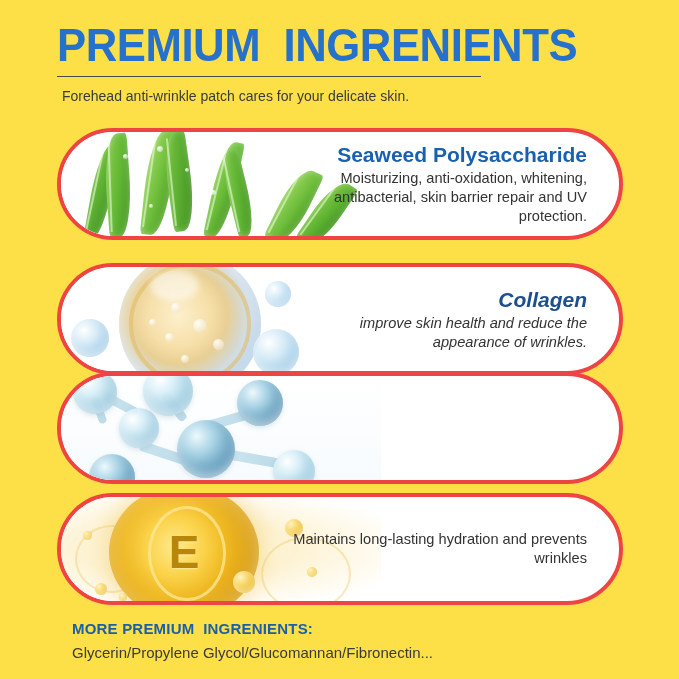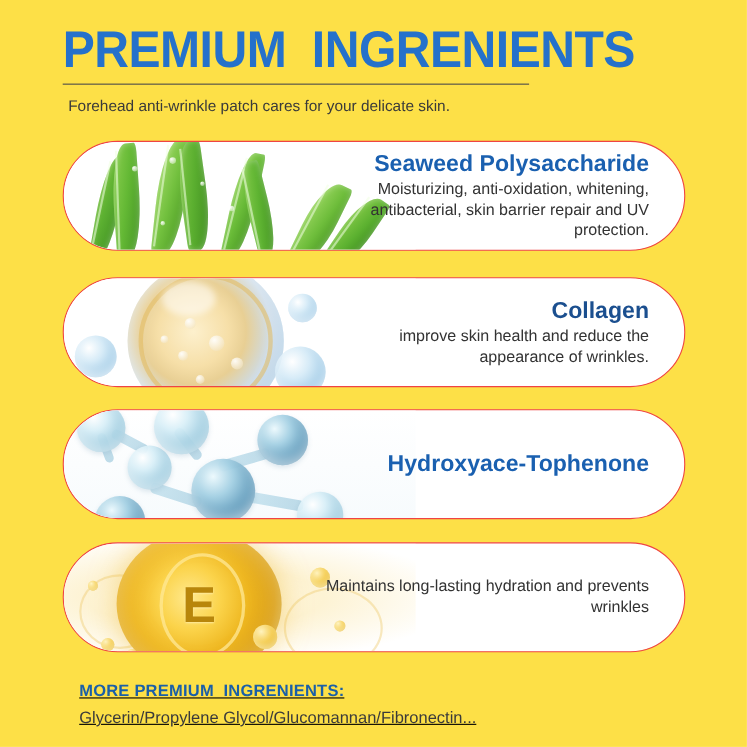--- a/index.html
+++ b/index.html
@@ -59,29 +59,29 @@
     line-height: 22px;
     color: #3a3a3a;
     white-space: nowrap;
   }
 
   
   .card {
     position: absolute;
     left: 57px;
     width: 566px;
-    height: 100px;
-    border: 1px solid #ef4444;
+    height: 112px;
+    border: 4px solid #ef4444;
     border-radius: 56px;
     background: #ffffff;
     overflow: hidden;
     box-sizing: border-box;
   }
   .card-1 { top: 128px; }
-  .card-2 { top: 252px; }
+  .card-2 { top: 263px; font-style: italic; }
   .card-3 { top: 372px; }
   .card-4 { top: 493px; }
 
   .card-art {
     position: absolute;
     left: 0;
     top: 0;
     width: 320px;
     height: 100%;
     overflow: hidden;
@@ -291,21 +291,20 @@
     border-radius: 50%;
     border: 2px solid rgba(240,206,120,0.45);
   }
 
   
   .footer {
     position: absolute;
     left: 72px;
     top: 618px;
     width: 560px;
-    text-decoration: underline;
   }
   .footer-label {
     font-size: 15px;
     line-height: 22px;
     font-weight: bold;
     color: #1A5FA8;
     letter-spacing: 0.2px;
     white-space: pre;
   }
   .footer-list {
@@ -383,21 +382,20 @@
       <div class="bond" style="left:24px;top:30px;width:28px;height:8px;transform:rotate(70deg);"></div>
       <div class="atom a1"></div>
       <div class="atom a2"></div>
       <div class="atom a3"></div>
       <div class="atom a4 deep"></div>
       <div class="atom a5 deep"></div>
       <div class="atom a6 deep"></div>
       <div class="atom a7"></div>
     </div>
     <div class="card-text">
-      <div class="ing-title">Hydroxyace-Tophenone</div>
     </div>
   </div>
 
   <div class="card card-4">
     <div class="card-art">
       <div class="vite-bg"></div>
       <div class="oil-swirl" style="left:14px;top:28px;width:70px;height:64px;"></div>
       <div class="oil-swirl" style="left:200px;top:40px;width:86px;height:70px;"></div>
       <div class="oil-drop"></div>
       <div class="e-letter">E</div>

